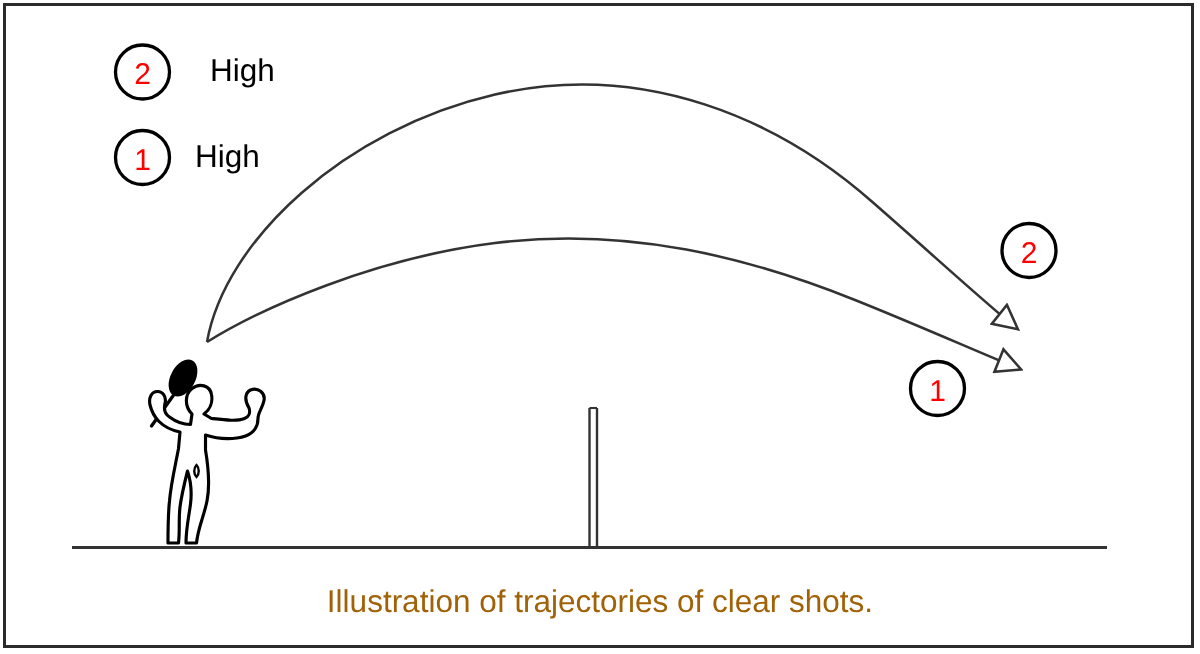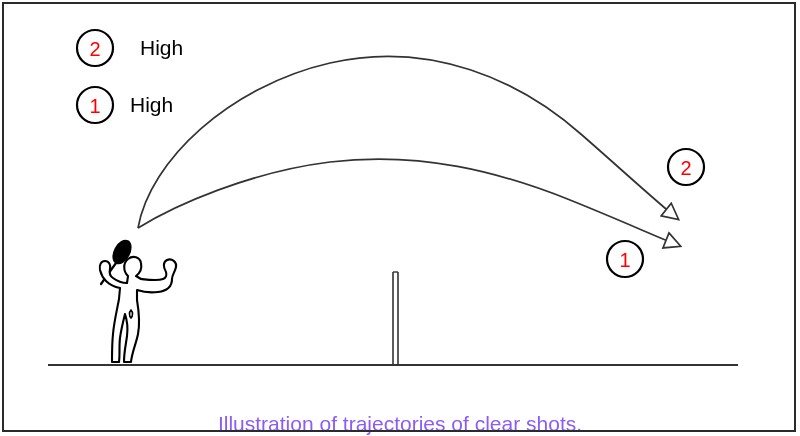--- a/index.html
+++ b/index.html
@@ -46,22 +46,21 @@
   #legend-label-high { left: 140px; top: 37px; }
   #legend-label-flat { left: 130px; top: 94px; }
   #caption {
     position: absolute;
     left: 0;
     top: 390px;
     width: 800px;
     text-align: center;
     font-family: "Liberation Sans", sans-serif;
     font-size: 21px;
-    color: #8b5cf6;
-    margin-top: 22px;
+    color: #a16207;
   }
   .circle-num {
     font-family: "Liberation Sans", sans-serif;
     font-size: 20px;
     font-weight: 400;
   }
 </style>
 </head>
 <body>
 

